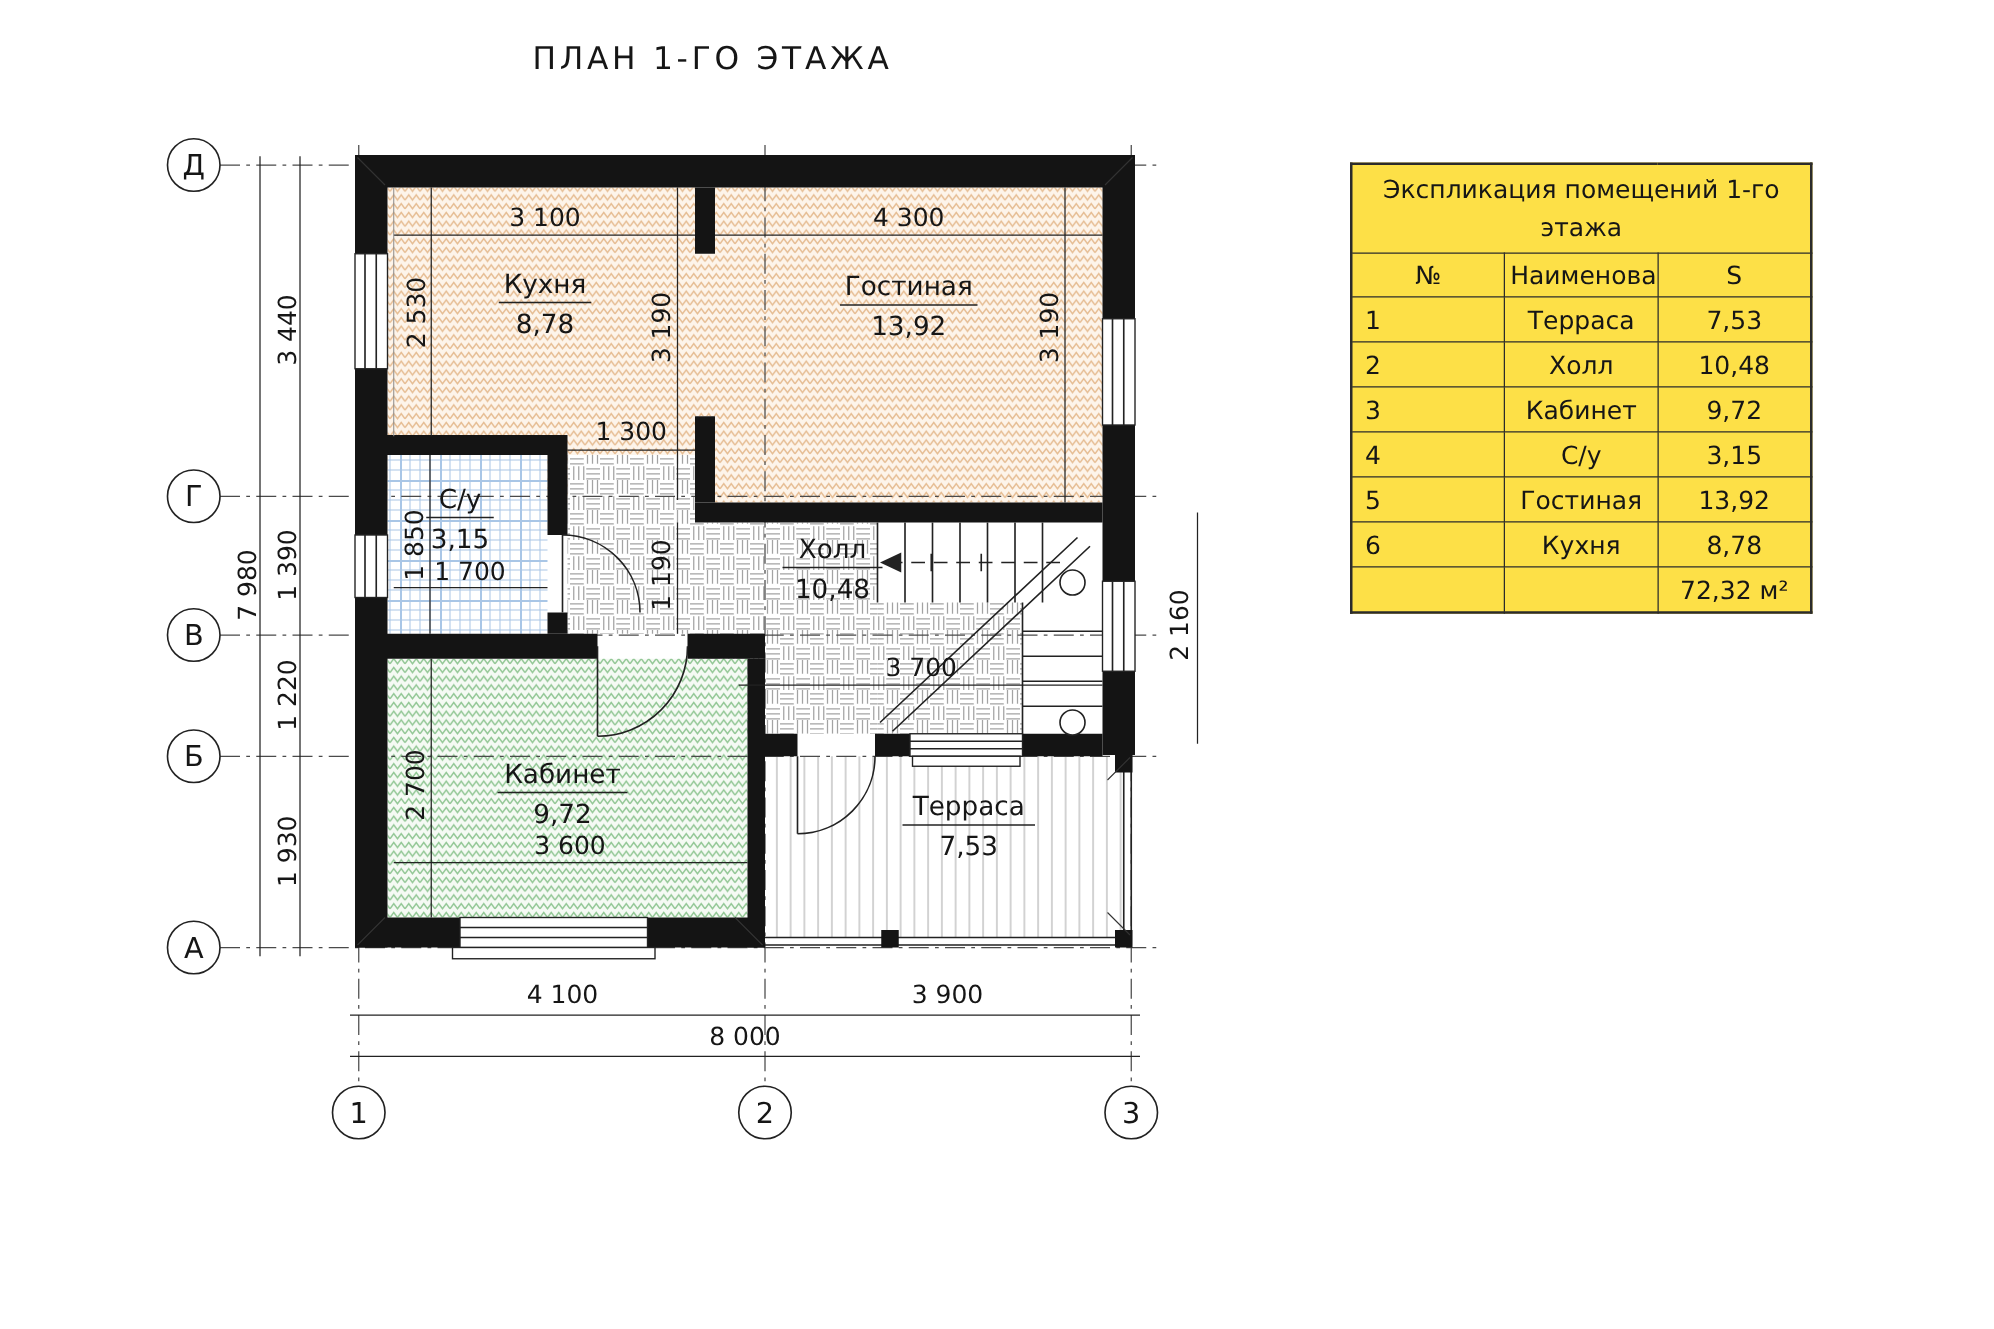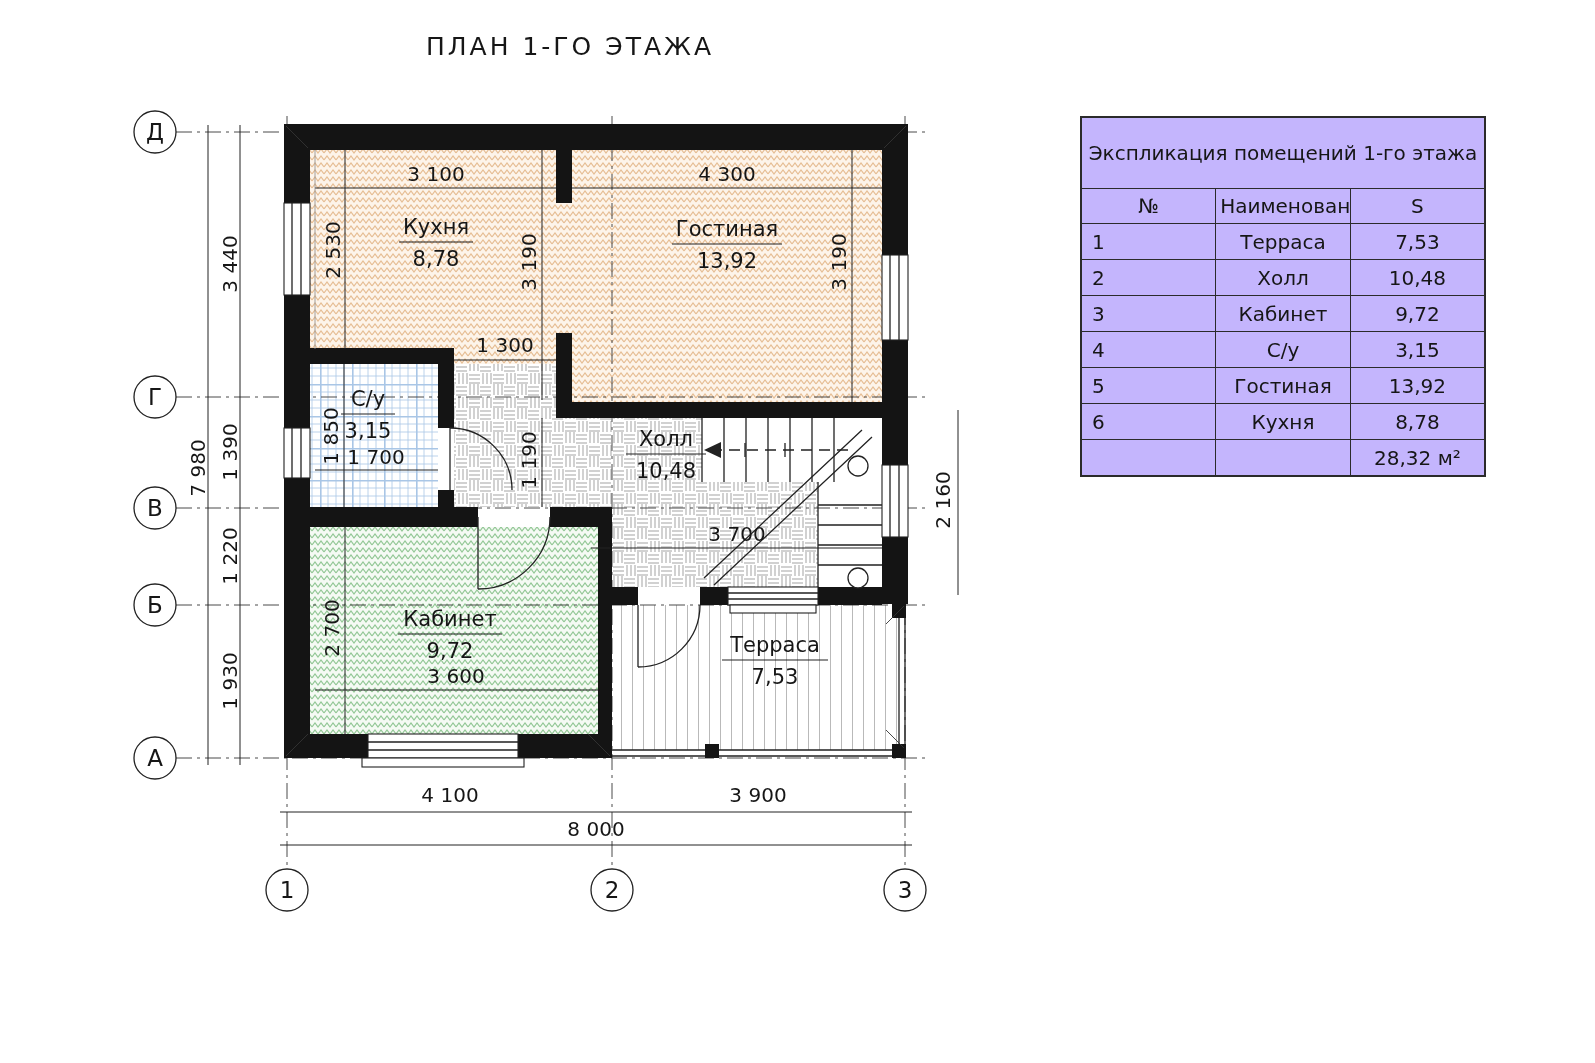--- a/index.html
+++ b/index.html
@@ -14,22 +14,22 @@
   .wall{fill:var(--c-wall,#141414);}
   .dim{stroke:#222;stroke-width:1;fill:none;}
   .thin{stroke:#222;stroke-width:1.3;fill:none;}
   .ext{stroke:#8a8a8a;stroke-width:0.8;fill:none;}
   .axl{stroke:#4a4a4a;stroke-width:1;stroke-dasharray:16 5 3 5;fill:none;}
   .axc{fill:#fff;stroke:#222;stroke-width:1.3;}
   .win{fill:#fff;stroke:#222;stroke-width:1.1;}
   .ulin{stroke:#222;stroke-width:1.2;}
   .cmark{stroke:#333;stroke-width:0.9;}
   
-  #legend{position:absolute;left:1080px;top:116px;width:406px;border-collapse:collapse;
-          table-layout:fixed;background:#c4b5fd;}
+  #legend{position:absolute;left:1080px;top:130px;width:370px;border-collapse:collapse;
+          table-layout:fixed;background:#fde047;}
   #legend td{border:1.6px solid #2b2b2b;font-size:20px;color:#161616;text-align:center;
              padding:0 4px;overflow:hidden;}
   #legend .ttl{height:70px;font-size:20px;line-height:1.55;}
   #legend .hdr td{height:34px;}
   #legend .row td{height:35px;}
   #legend .c-num{width:64px;text-align:left;padding-left:10px;}
   #legend .c-name{width:175px;}
   #legend .c-area{width:100px;}
   #legend{border:2.4px solid #2b2b2b;}
 </style>
@@ -351,18 +351,18 @@
       <td class="c-area">13,92</td>
     </tr>
     <tr class="row">
       <td class="c-num">6</td>
       <td class="c-name">Кухня</td>
       <td class="c-area">8,78</td>
     </tr>
     <tr class="row">
       <td class="c-num"></td>
       <td class="c-name"></td>
-      <td class="c-area">28,32 м²</td>
+      <td class="c-area">72,32 м²</td>
     </tr>
   </tbody>
 </table>
 
 </div>
 
 </body></html>

